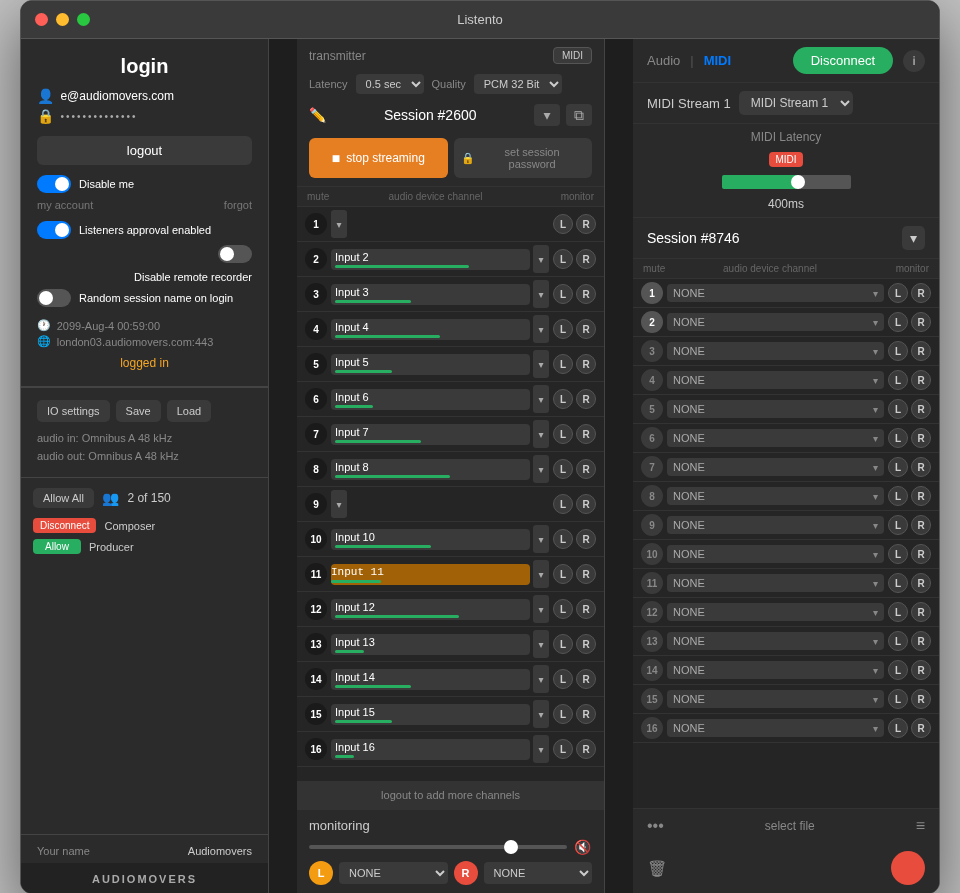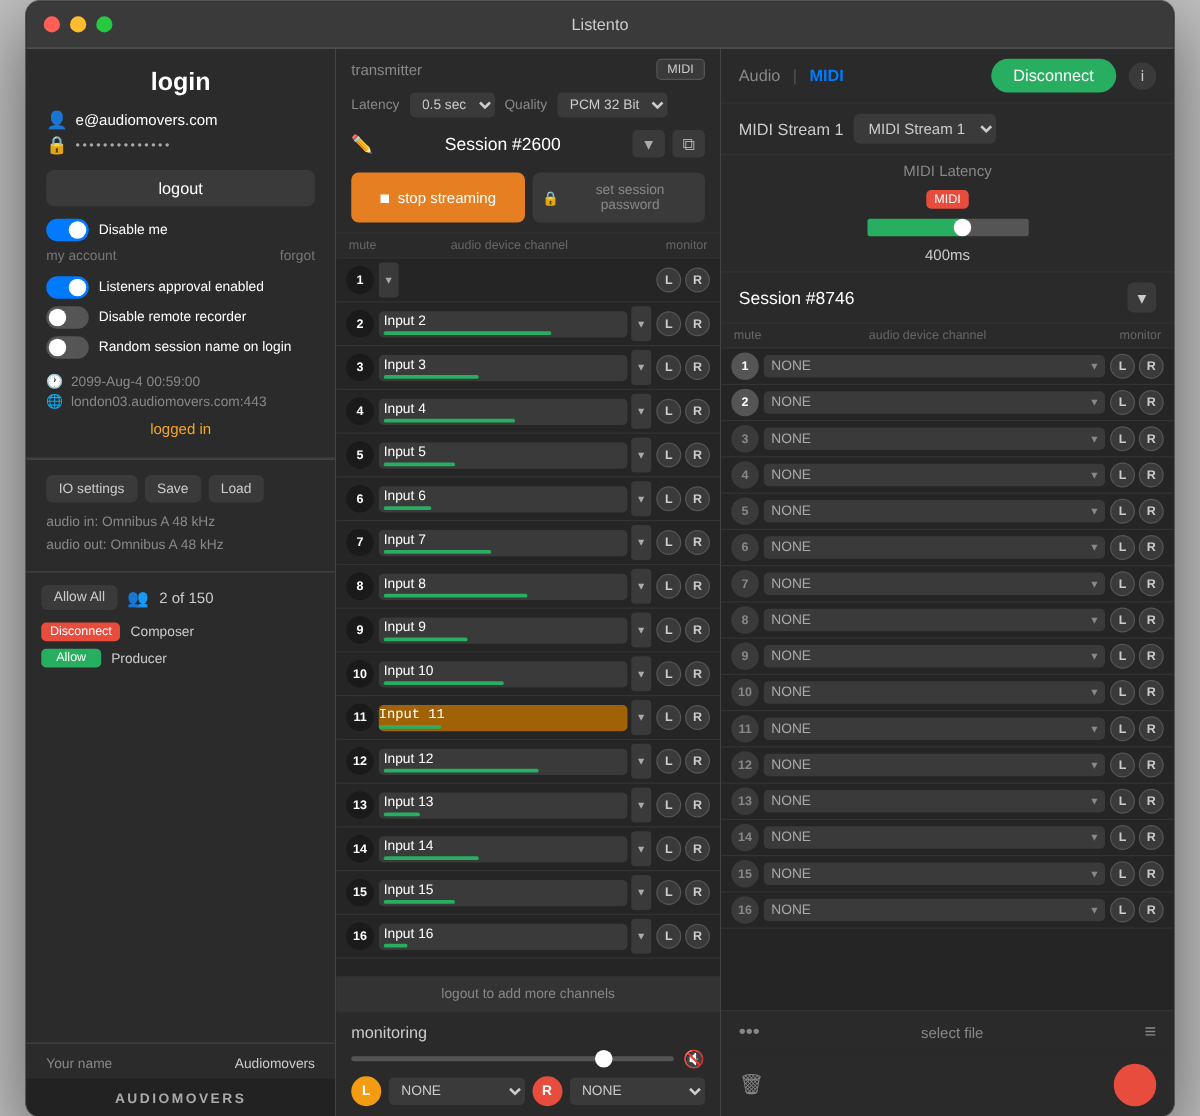--- a/index.html
+++ b/index.html
@@ -35,20 +35,21 @@
     .dot.red { background: #ff5f57; }
     .dot.yellow { background: #febc2e; }
     .dot.green { background: #28c840; }
     .titlebar-title {
       position: absolute; left: 50%; transform: translateX(-50%);
       color: #ccc; font-size: 13px; font-weight: 500;
     }
     .main-layout {
       display: flex;
       height: 854px;
+      gap: 28px;
     }
     
     .left-panel {
       width: 248px;
       background: #2b2b2b;
       border-right: 1px solid #444;
       display: flex;
       flex-direction: column;
       padding: 0;
     }
@@ -123,23 +124,24 @@
     }
     .link-text { color: #777; font-size: 11px; cursor: pointer; }
     .listeners-row {
       display: flex;
       align-items: center;
       gap: 8px;
       margin-bottom: 6px;
     }
     .disable-row {
       display: flex;
-      align-items: center;
+      align-items: flex-end;
       gap: 8px;
       margin-bottom: 6px;
+      flex-direction: column;
     }
     .random-row {
       display: flex;
       align-items: center;
       gap: 8px;
       margin-bottom: 12px;
     }
     .info-row {
       display: flex;
       align-items: center;
@@ -856,24 +858,20 @@
       <button style="background:#3a3a3a;border:none;border-radius:3px;color:#aaa;font-size:10px;width:16px;height:28px;cursor:pointer;">▾</button>
     </div>
     <div class="monitor-btns">
       <button class="lr-btn">L</button>
       <button class="lr-btn">R</button>
     </div>
   </div>
           <div class="channel-row">
     <div class="ch-num">9</div>
     <div class="ch-device-wrap">
-      <div style="flex:1; background:#3a3a3a; border-radius:4px; padding:2px 4px;">
-        <div style="color:#fff;font-size:11px;">Input 9</div>
-        <div style="height:3px;background:#27ae60;border-radius:2px;width:35%;margin-top:2px;"></div>
-      </div>
       <button style="background:#3a3a3a;border:none;border-radius:3px;color:#aaa;font-size:10px;width:16px;height:28px;cursor:pointer;">▾</button>
     </div>
     <div class="monitor-btns">
       <button class="lr-btn">L</button>
       <button class="lr-btn">R</button>
     </div>
   </div>
           <div class="channel-row">
     <div class="ch-num">10</div>
     <div class="ch-device-wrap">

